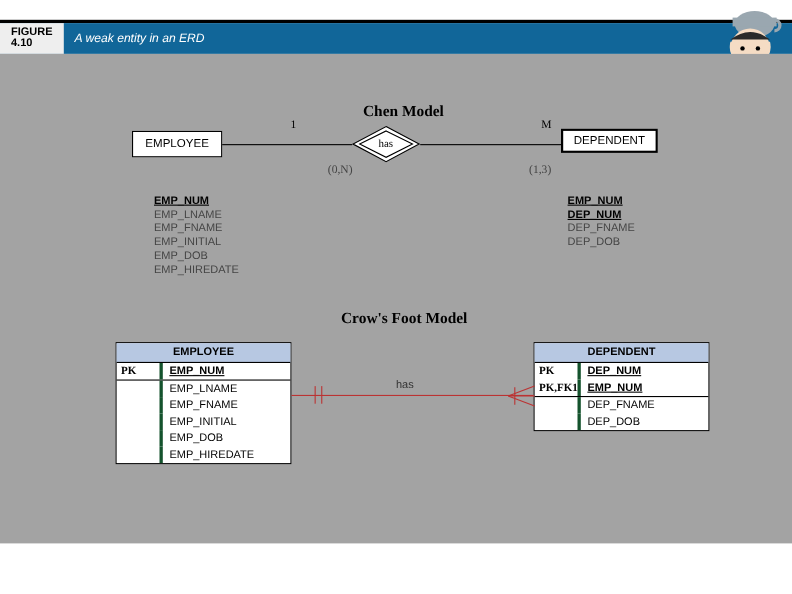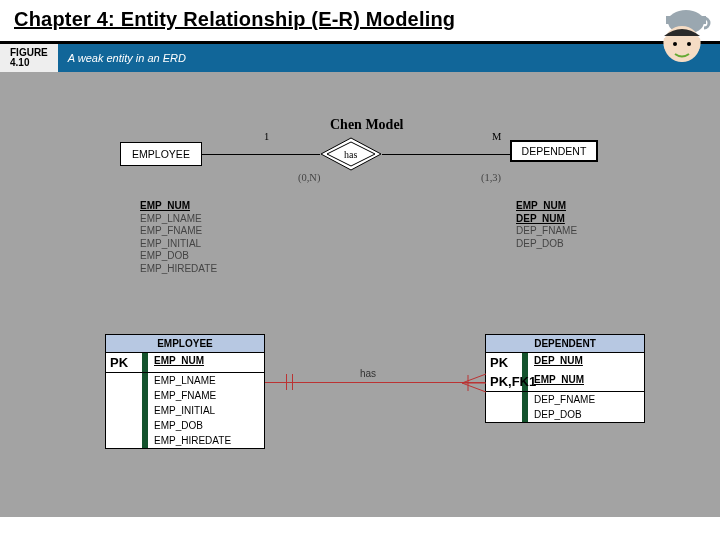--- a/index.html
+++ b/index.html
@@ -21,33 +21,32 @@
   .rel-label { position: absolute; font: 10px 'Times New Roman', serif; }
   .card { position: absolute; font: 10.5px 'Times New Roman', serif; }
   .part { position: absolute; font: 10.5px 'Times New Roman', serif; color: #444; margin-left: 43px; }
   .line-h { position: absolute; height: 1px; background: #000; }
   .attr-list { position: absolute; font: 10px Arial; color: #444; line-height: 1.25; }
   .attr-list .pk { font-weight: bold; text-decoration: underline; color: #000; }
   .cf-title { position: absolute; top: 234px; left: 310px; font: bold 14px 'Times New Roman', serif; }
   .cf-table { position: absolute; border: 1px solid #000; background: #fff; font: 10px Arial; }
   .cf-head { background: #b7c8e2; font-weight: bold; font-size: 10px; text-align: center; padding: 3px 0; border-bottom: 1px solid #000; }
   .cf-row { display: flex; }
-  .cf-c1 { width: 42px; border-right: 6px solid #14532d; padding: 2px 4px; font-size: 13px; font-weight: bold; }
+  .cf-c1 { width: 42px; border-right: 3px solid #14532d; padding: 2px 4px; font-size: 10px; font-weight: bold; font-family: Liberation Serif, serif; }
   .cf-c2 { padding: 2px 6px; }
   .cf-sep { border-top: 1px solid #000; }
   .pk-u { text-decoration: underline; font-weight: bold; }
   .cf-line { position: absolute; height: 1px; background: #b33; }
   .cf-vert { position: absolute; width: 1px; background: #b33; }
   .cf-label { position: absolute; font: 10px Arial; color: #333; }
 </style>
 </head>
 <body>
 
 <div class="header">
-  <div class="title">Chapter 4: Entity Relationship (E-R) Modeling</div>
 </div>
 <svg class="avatar" viewBox="0 0 70 58">
   <ellipse cx="44" cy="16" rx="18" ry="12" fill="#9aa7b0"></ellipse>
   <rect x="24" y="10" width="40" height="8" fill="#9aa7b0"></rect>
   <path d="M62 12 a5 5 0 1 1 0 10" fill="none" stroke="#9aa7b0" stroke-width="3"></path>
   <circle cx="40" cy="38" r="18" fill="#f5dcc4"></circle>
   <path d="M22 32 q-4 16 18 24 q22 -8 18 -24" fill="#f5dcc4"></path>
   <path d="M22 30 q18 -14 36 0" fill="#2a2a2a"></path>
   <circle cx="33" cy="38" r="2" fill="#000"></circle>
     <circle cx="47" cy="38" r="2" fill="#000"></circle>
@@ -93,20 +92,21 @@
       <div>EMP_DOB</div>
       <div>EMP_HIREDATE</div>
     </div>
   <div class="attr-list" id="chen-attrs2" style="top:128px;left:516px">
       <div class="pk">EMP_NUM</div>
       <div class="pk">DEP_NUM</div>
       <div>DEP_FNAME</div>
       <div>DEP_DOB</div>
     </div>
 
+  <div class="cf-title">Crow's Foot Model</div>
 
   <div class="cf-table" style="top:262px;left:105px;width:160px">
     <div class="cf-head">EMPLOYEE</div>
     <div id="cf1-keys">
         <div class="cf-row">
           <div class="cf-c1">PK</div>
           <div class="cf-c2"><span class="pk-u">EMP_NUM</span></div>
         </div>
       </div>
     <div class="cf-sep"></div>

